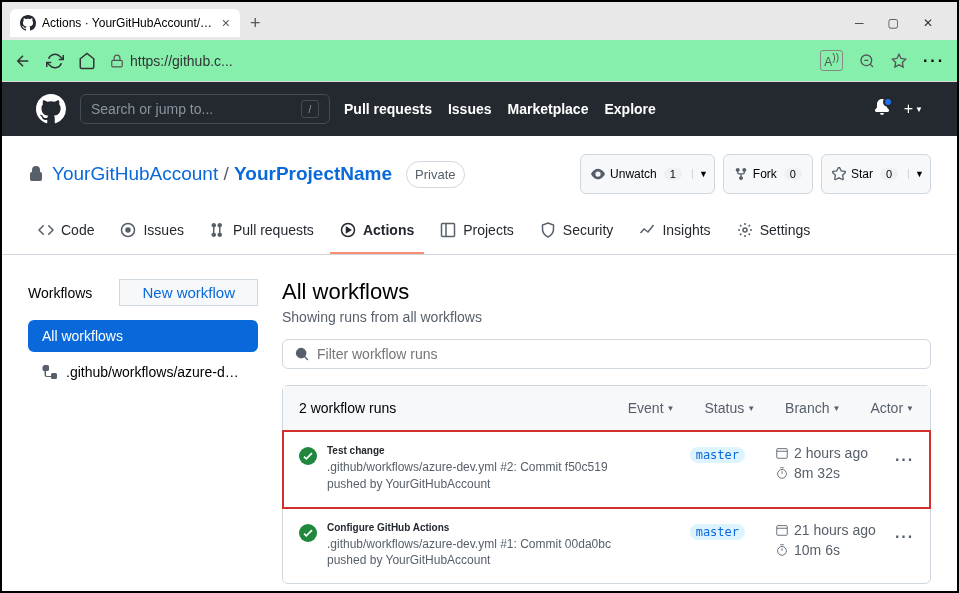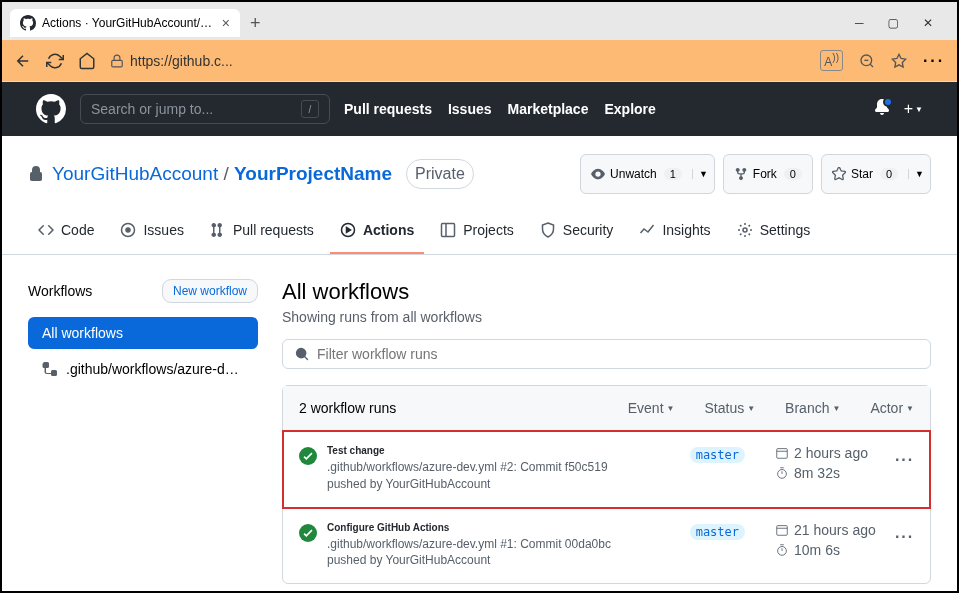--- a/index.html
+++ b/index.html
@@ -9,21 +9,21 @@
     .browser-chrome { background: #e8e8e8; }
     .tab-bar { display: flex; align-items: center; height: 38px; padding: 4px 8px 0 8px; }
     .tab { display: flex; align-items: center; background: #fff; border-radius: 6px 6px 0 0; padding: 6px 10px; width: 230px; font-size: 12px; gap: 6px; }
     .tab-favicon { width: 16px; height: 16px; }
     .tab-title { flex: 1; white-space: nowrap; overflow: hidden; text-overflow: ellipsis; }
     .tab-close { font-size: 14px; color: #555; cursor: pointer; }
     .new-tab { padding: 0 10px; font-size: 18px; color: #555; cursor: pointer; }
     .window-controls { margin-left: auto; display: flex; gap: 24px; padding-right: 16px; font-size: 12px; color: #333; }
     .window-controls span { cursor: pointer; font-family: "Segoe MDL2 Assets", sans-serif; }
     
-    .addr-bar { display: flex; align-items: center; height: 42px; background: #fdba74; padding: 0 12px; gap: 14px; border-bottom: 1px solid #ddd; }
+    .addr-bar { display: flex; align-items: center; height: 42px; background: #86efac; padding: 0 12px; gap: 14px; border-bottom: 1px solid #ddd; }
     .addr-bar svg { color: #555; cursor: pointer; }
     .url-box { flex: 0 1 auto; display: flex; align-items: center; gap: 6px; font-size: 14px; color: #333; }
     .addr-right { margin-left: auto; display: flex; align-items: center; gap: 16px; }
     
     
     .gh-header { background: #24292f; height: 54px; display: flex; align-items: center; padding: 0 34px; gap: 14px; }
     .gh-logo { color: #fff; }
     .gh-search { background: #24292f; border: 1px solid #444c56; border-radius: 6px; height: 30px; width: 250px; display: flex; align-items: center; padding: 0 10px; color: #8b949e; font-size: 14px; justify-content: space-between; }
     .gh-search .slash { border: 1px solid #444c56; border-radius: 3px; width: 18px; height: 18px; display: flex; align-items: center; justify-content: center; font-size: 10px; }
     .gh-nav { display: flex; gap: 16px; }
@@ -32,40 +32,40 @@
     .bell-wrap { position: relative; }
     .bell-dot { position: absolute; top: -2px; right: -3px; width: 10px; height: 10px; background: #1f6feb; border-radius: 50%; border: 2px solid #24292f; }
     
     
     .repo-head { padding: 18px 26px 0 26px; }
     .repo-title-row { display: flex; align-items: center; gap: 8px; }
     .repo-title-row svg { color: #57606a; }
     .repo-path { font-size: 19px; color: #57606a; }
     .repo-path a { color: #0969da; text-decoration: none; cursor: pointer; }
     .repo-path .proj { font-weight: 600; }
-    .vis-badge { border: 1px solid #d0d7de; border-radius: 20px; padding: 5px 8px; font-size: 16px; color: #57606a; margin-left: 6px; }
+    .vis-badge { border: 1px solid #d0d7de; border-radius: 20px; padding: 5px 8px; font-size: 13px; color: #57606a; margin-left: 6px; }
     .repo-actions { margin-left: auto; display: flex; gap: 8px; }
     .repo-btn { border: 1px solid #d0d7de; border-radius: 6px; background: #f6f8fa; display: flex; align-items: center; height: 40px; font-size: 12px; cursor: pointer; }
     .repo-btn .main { display: flex; align-items: center; gap: 5px; padding: 0 10px; }
     .repo-btn .count { background: #eef1f3; border-radius: 10px; padding: 0 6px; font-size: 11px; margin-left: 2px; }
     .repo-btn .drop { border-left: 1px solid #d0d7de; padding: 0 6px; font-size: 9px; }
     
     
     .repo-nav { display: flex; gap: 6px; margin-top: 20px; padding: 0 26px; border-bottom: 1px solid #d0d7de; }
     .repo-tab { display: flex; align-items: center; gap: 7px; padding: 8px 10px 14px 10px; font-size: 14px; color: #24292f; cursor: pointer; border-bottom: 2px solid transparent; }
     .repo-tab.active { border-bottom-color: #fd8c73; font-weight: 600; }
     .repo-tab svg { color: #57606a; }
     .repo-tab.active svg { color: #24292f; }
     
     
     .main { display: flex; padding: 24px 26px; gap: 24px; }
     .sidebar { width: 230px; }
     .sb-head { display: flex; justify-content: space-between; align-items: center; margin-bottom: 14px; }
     .sb-head h4 { font-size: 14px; font-weight: 400; }
-    .new-wf { border: 1px solid #d0d7de; border-radius: 9px; padding: 4px 10px; font-size: 12px; color: #0969da; cursor: pointer; background: #f6f8fa; }
+    .new-wf { border: 1px solid #d0d7de; border-radius: 0; padding: 4px 22px; font-size: 15px; color: #0969da; cursor: pointer; background: #f6f8fa; }
     .wf-item { display: flex; align-items: center; gap: 8px; padding: 8px 14px; border-radius: 6px; font-size: 14px; cursor: pointer; margin-bottom: 4px; }
     .wf-item.active { background: #0969da; color: #fff; }
     .wf-item svg { flex-shrink: 0; }
     .wf-item span { white-space: nowrap; overflow: hidden; text-overflow: ellipsis; }
     
     .content { flex: 1; }
     .content h2 { font-size: 22px; font-weight: 400; margin-bottom: 4px; }
     .content .subtitle { font-size: 14px; color: #57606a; margin-bottom: 14px; }
     .filter-box { border: 1px solid #d0d7de; border-radius: 6px; display: flex; align-items: center; padding: 6px 12px; gap: 8px; margin-bottom: 16px; }
     .filter-box input { border: none; outline: none; flex: 1; font-size: 14px; }

